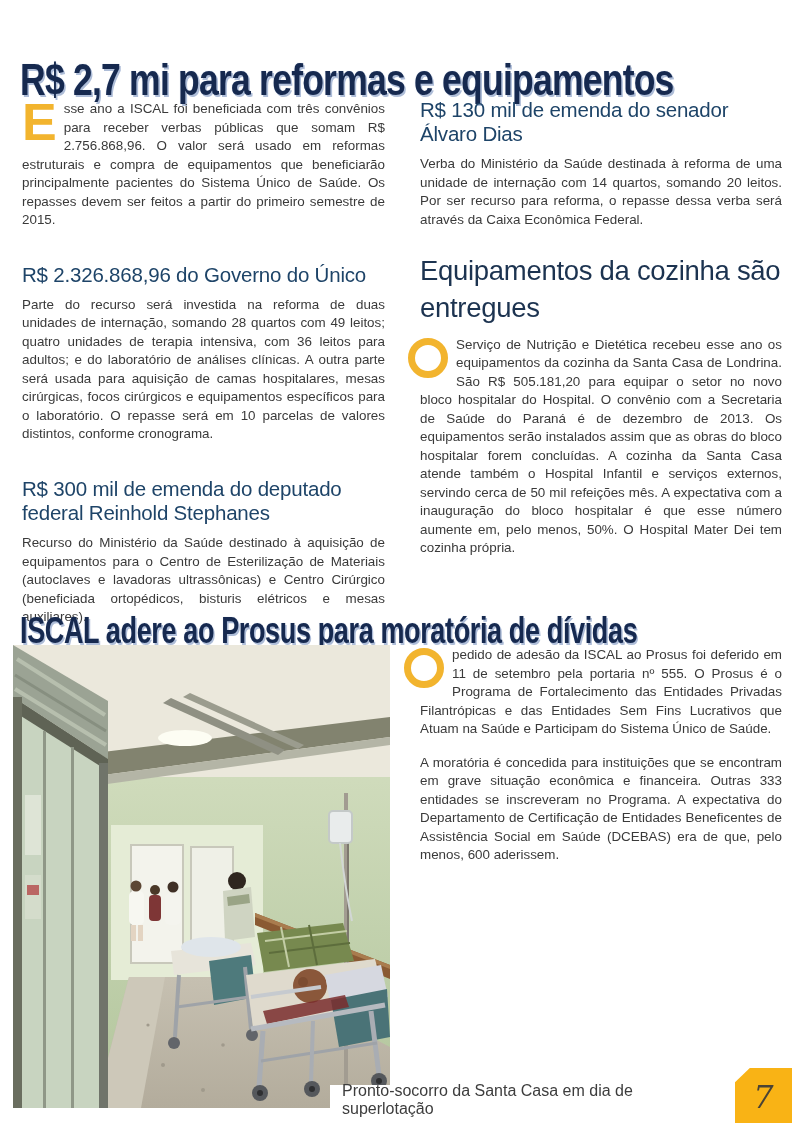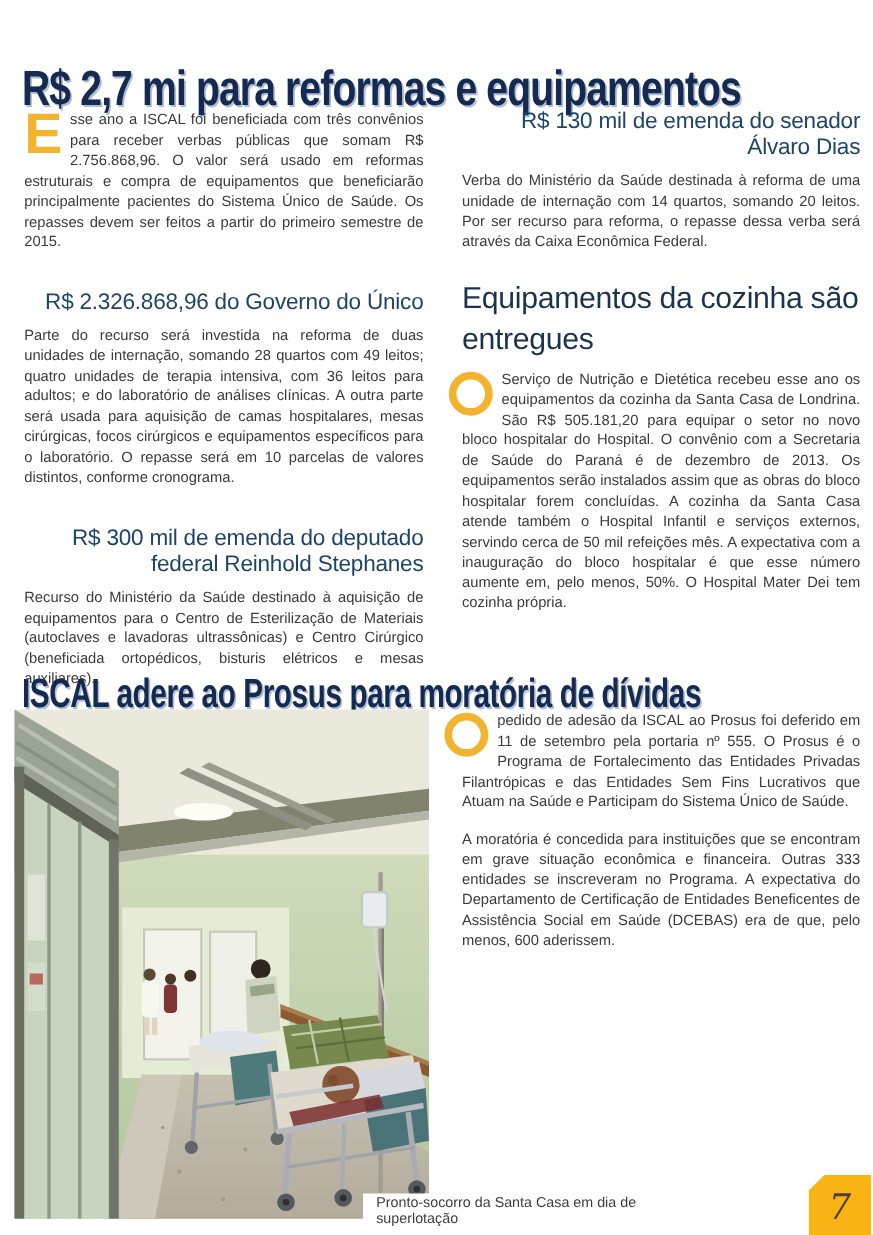--- a/index.html
+++ b/index.html
@@ -16,21 +16,21 @@
   #main-title{left:20px;top:24px;font-size:45px;letter-spacing:-1px;transform:scaleX(.79);}
   #prosus-title{left:20px;top:585px;font-size:37px;letter-spacing:-.5px;transform:scaleX(.73);}
   
   .col{position:absolute;text-align:justify;font-size:13.4px;line-height:1.38;}
   #left-col{left:22px;top:100px;width:363px;}
   #right-col{left:420px;top:96px;width:362px;}
   #bottom-col{left:420px;top:646px;width:362px;}
   .col p{margin:0 0 15px 0;}
   h3.subhead{
     font-size:20.5px;font-weight:400;color:#1e4468;line-height:1.18;
-    letter-spacing:-.2px;margin:33px 0 9px 0;text-align:right;
+    letter-spacing:-.2px;margin:33px 0 9px 0;text-align:left;
   }
   .col h3.subhead:first-child{margin-top:2px;}
   h2.kitchen-title{
     font-size:27.5px;font-weight:400;color:#1c3350;line-height:1.32;
     letter-spacing:-.3px;margin:24px 0 10px 0;width:388px;text-align:left;
   }
   
   .dropcap-e{
     float:left;font-size:52px;line-height:.74;font-weight:bold;color:#f2b42e;
     margin:3px 7px 0 0;
@@ -40,21 +40,21 @@
     border-radius:50%;margin:2px 8px 0 -12px;background:#fff;
   }
   .dropcap-ring.far{margin-left:-16px;}
   
   #photo{position:absolute;left:13px;top:645px;width:377px;height:463px;}
   #photo svg{display:block;width:100%;height:100%;}
   
   #caption-box{
     position:absolute;left:330px;top:1085px;width:322px;height:29px;background:#ffffff;
     display:flex;align-items:center;padding-left:12px;box-sizing:border-box;
-    font-size:13px;color:#3d3d3d;z-index:6;text-align:left;
+    font-size:16px;color:#3d3d3d;z-index:6;text-align:left;
   }
   
   #page-tab{
     position:absolute;left:735px;top:1068px;width:57px;height:55px;background:#f9b315;
     clip-path:polygon(26% 0, 100% 0, 100% 100%, 0 100%, 0 26%);
     display:flex;align-items:center;justify-content:center;z-index:7;
   }
   #page-tab .num{
     font-family:"DejaVu Serif", serif;font-style:italic;font-size:32px;color:#4a4335;
     margin-top:2px;

